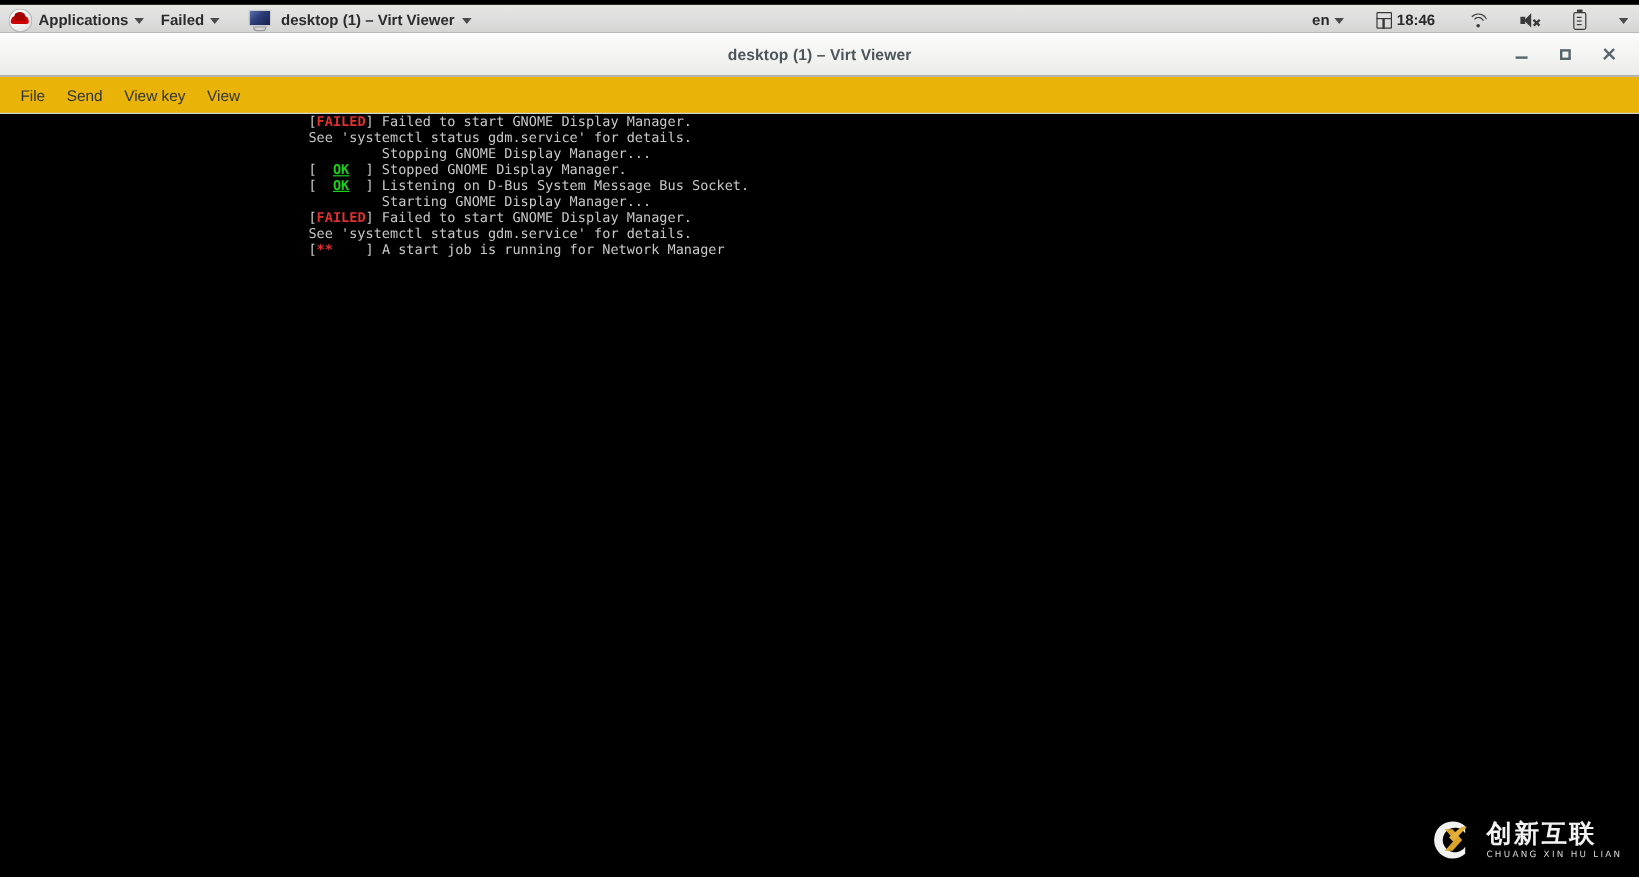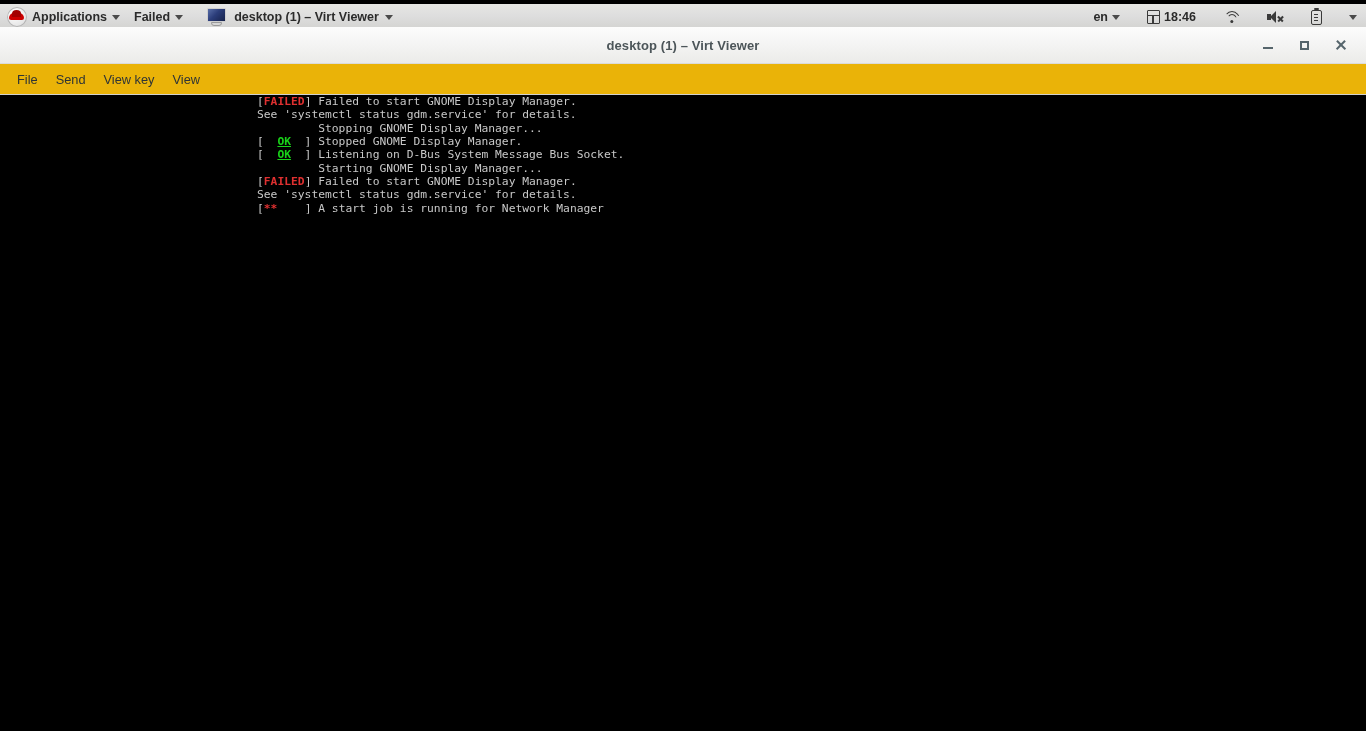--- a/index.html
+++ b/index.html
@@ -437,14 +437,27 @@
   <div id="menubar">
     <div class="menu-item">File</div>
     <div class="menu-item">Send</div>
     <div class="menu-item">View key</div>
     <div class="menu-item">View</div>
   </div>
 
   <div id="console">
     <div id="console-lines"><div class="ln"><span>[</span><span class="failed">FAILED</span><span>] Failed to start GNOME Display Manager.</span></div><div class="ln"><span>See 'systemctl status gdm.service' for details.</span></div><div class="ln"><span>         Stopping GNOME Display Manager...</span></div><div class="ln"><span>[  </span><span class="ok">OK</span><span>  ] Stopped GNOME Display Manager.</span></div><div class="ln"><span>[  </span><span class="ok">OK</span><span>  ] Listening on D-Bus System Message Bus Socket.</span></div><div class="ln"><span>         Starting GNOME Display Manager...</span></div><div class="ln"><span>[</span><span class="failed">FAILED</span><span>] Failed to start GNOME Display Manager.</span></div><div class="ln"><span>See 'systemctl status gdm.service' for details.</span></div><div class="ln"><span>[</span><span class="spin">**</span><span>    ] A start job is running for Network Manager</span></div></div>
 
+    <div id="watermark">
+      <span id="wm-mark">
+        <svg width="42" height="42" viewBox="0 0 42 42" aria-hidden="true">
+          <path d="M33 9.5 A15.5 15.5 0 1 0 33 32.5 L33 26.6 A10.2 10.2 0 1 1 33 15.4 Z" fill="#f2f2f2"></path>
+          <path d="M16 12 L24 21 L16 30 L22.5 30 L30.5 21 L22.5 12 Z" fill="#d9a328"></path>
+          <path d="M30 10 L34.5 10 L23 22.5 L19.5 18.8 Z" fill="#e3b13a"></path>
+        </svg>
+      </span>
+      <span id="wm-text">
+        <span id="wm-cn">创新互联</span>
+        <span id="wm-en">CHUANG XIN HU LIAN</span>
+      </span>
+    </div>
   </div>
 </div>
 
 </body></html>

